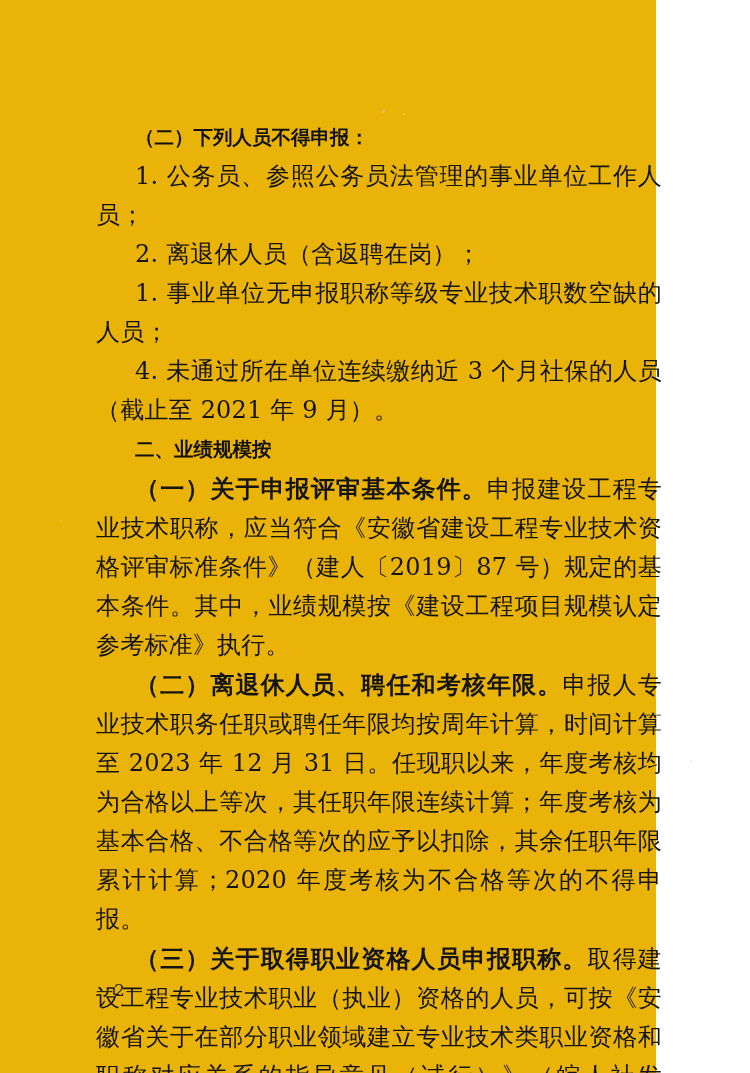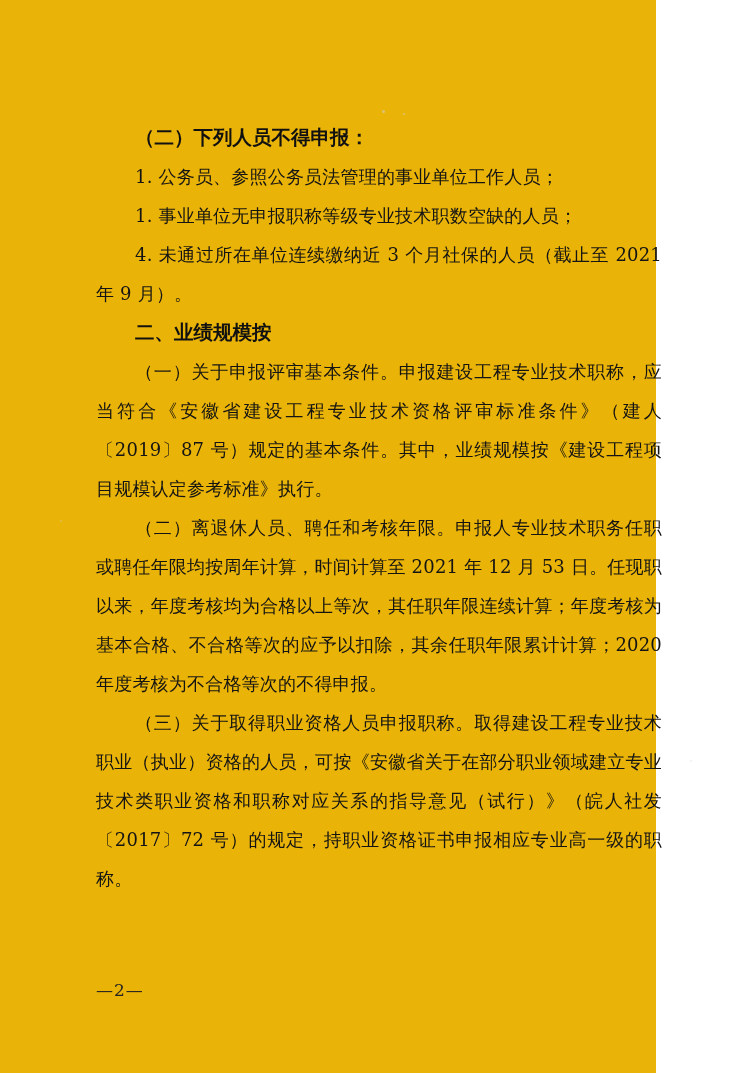--- a/index.html
+++ b/index.html
@@ -22,33 +22,33 @@
     height: 1073px;
     background: #eab308;
   }
   .content {
     position: absolute;
     left: 96px;
     top: 118px;
     width: 566px;
   }
   .para {
-    font-size: 18px;
+    font-size: 24px;
     line-height: 39px;
     text-align: justify;
     text-justify: inter-ideograph;
     margin: 0 0 0 0;
     letter-spacing: 0.2px;
     color: #141414;
   }
   .indent2 {
     text-indent: 39px;
   }
   .bold {
-    font-weight: normal;
+    font-weight: bold;
   }
   .heading {
     font-size: 19.5px;
     line-height: 39px;
     font-weight: bold;
     text-indent: 39px;
     margin: 0;
     color: #111;
   }
   .footer {
@@ -80,28 +80,29 @@
   <span class="speck s1"></span>
   <span class="speck s2"></span>
   <span class="speck s3"></span>
   <span class="speck s4"></span>
 
   <div class="content">
 
     <p class="heading">（二）下列人员不得申报：</p>
 
     <p class="para indent2">1. 公务员、参照公务员法管理的事业单位工作人员；</p>
+    <p class="para indent2">2. 离退休人员（含返聘在岗）；</p>
     <p class="para indent2">1. 事业单位无申报职称等级专业技术职数空缺的人员；</p>
     <p class="para indent2">4. 未通过所在单位连续缴纳近 3 个月社保的人员（截止至 2021 年 9 月）。</p>
 
     <p class="heading">二、业绩规模按</p>
 
     <p class="para indent2"><span class="bold">（一）关于申报评审基本条件。</span><span>申报建设工程专业技术职称，应当符合《安徽省建设工程专业技术资格评审标准条件》（建人〔2019〕87 号）规定的基本条件。其中，业绩规模按《建设工程项目规模认定参考标准》执行。</span></p>
 
-    <p class="para indent2"><span class="bold">（二）离退休人员、聘任和考核年限。</span><span>申报人专业技术职务任职或聘任年限均按周年计算，时间计算至 2021 年 12 月 53 日。任现职以来，年度考核均为合格以上等次，其任职年限连续计算；年度考核为基本合格、不合格等次的应予以扣除，其余任职年限累计计算；2020 年度考核为不合格等次的不得申报。</span></p>
+    <p class="para indent2"><span class="bold">（二）离退休人员、聘任和考核年限。</span><span>申报人专业技术职务任职或聘任年限均按周年计算，时间计算至 2023 年 12 月 31 日。任现职以来，年度考核均为合格以上等次，其任职年限连续计算；年度考核为基本合格、不合格等次的应予以扣除，其余任职年限累计计算；2020 年度考核为不合格等次的不得申报。</span></p>
 
     <p class="para indent2"><span class="bold">（三）关于取得职业资格人员申报职称。</span><span>取得建设工程专业技术职业（执业）资格的人员，可按《安徽省关于在部分职业领域建立专业技术类职业资格和职称对应关系的指导意见（试行）》（皖人社发〔2017〕72 号）的规定，持职业资格证书申报相应专业高一级的职称。</span></p>
 
   </div>
 
   <div class="footer">—2—</div>
 
 </div>
 
 </body></html>

